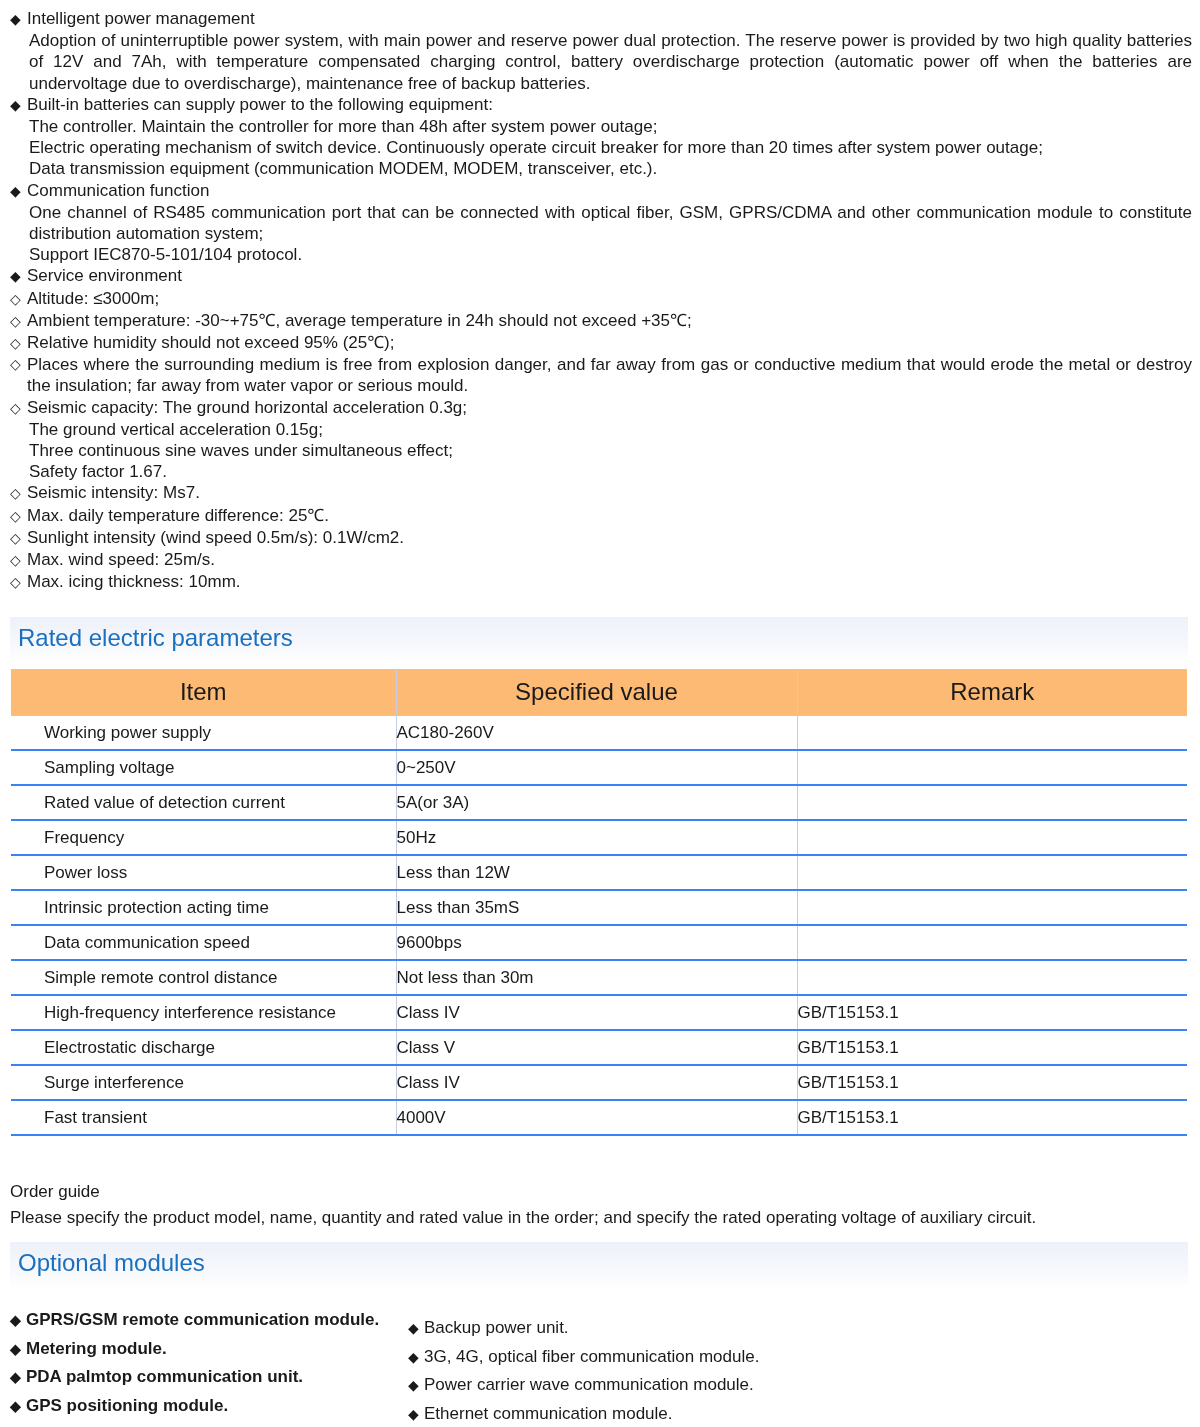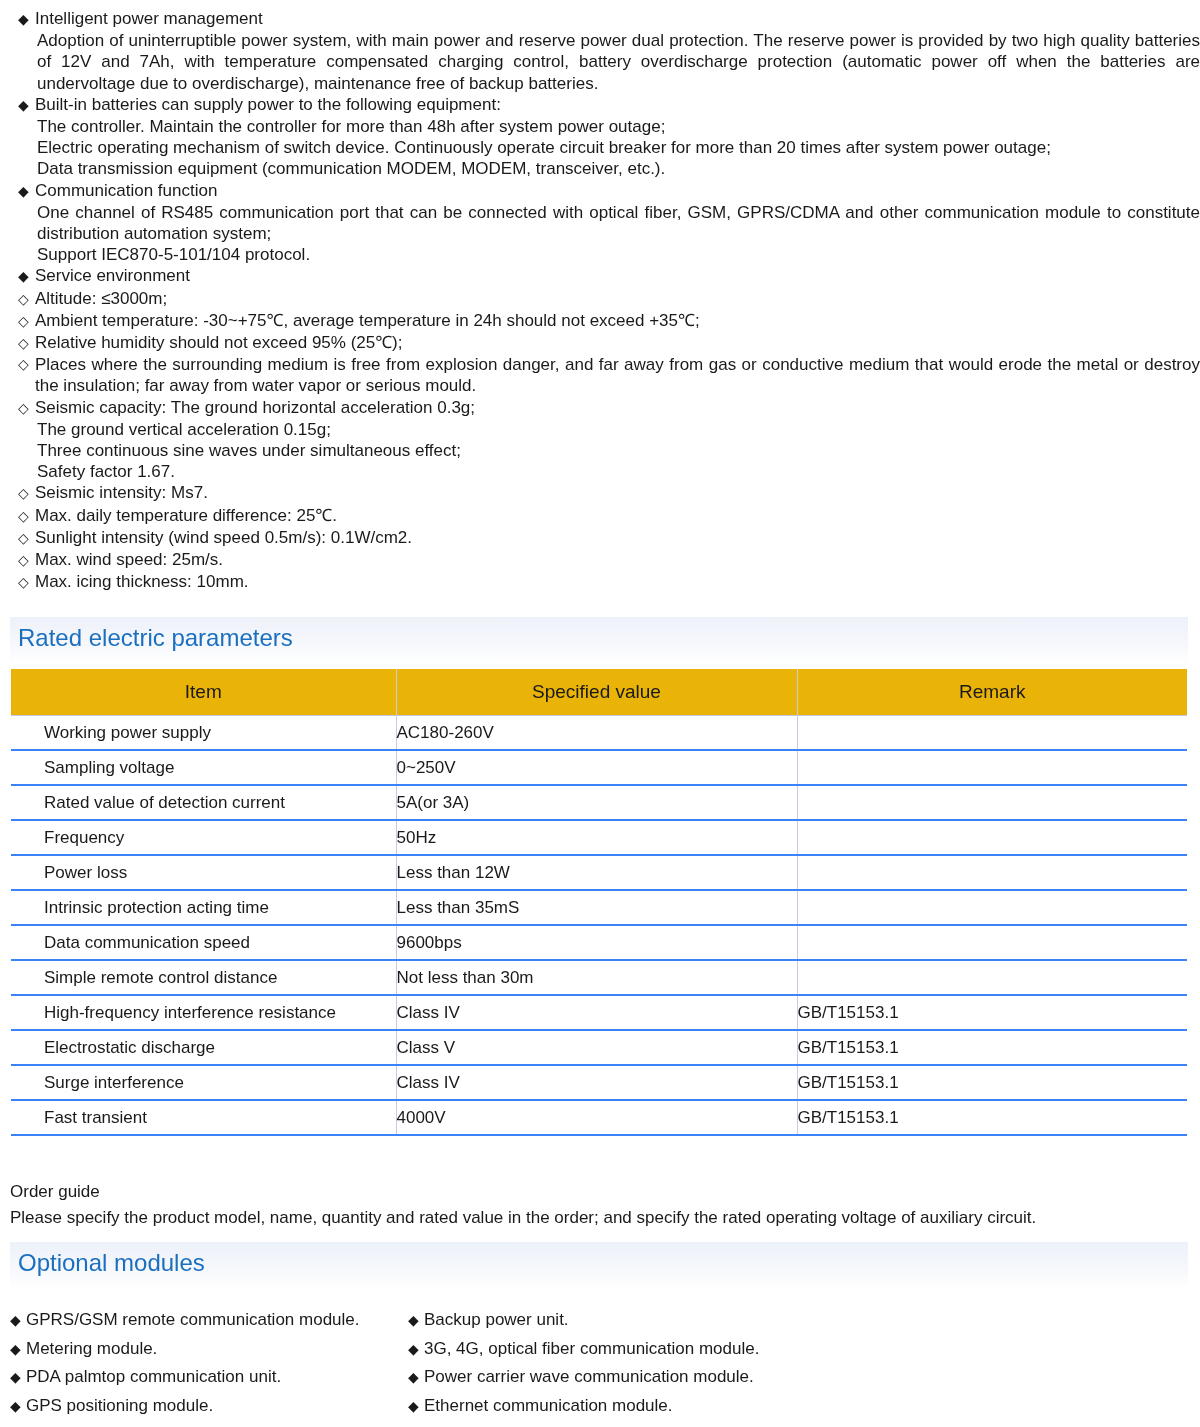--- a/index.html
+++ b/index.html
@@ -1,41 +1,41 @@
 <!DOCTYPE html>
 <html><head>
 <meta charset="utf-8">
 <style>
   html, body { margin: 0; padding: 0; background: #ffffff; }
   body { width: 1200px; height: 1427px; position: relative; overflow: hidden;
          font-family: "Liberation Sans", sans-serif; color: #1a1a1a; }
-  .features { position: absolute; left: 10px; top: 8px; width: 1182px; font-size: 17px; line-height: 21.2px; margin-left: 8px; }
+  .features { position: absolute; left: 10px; top: 8px; width: 1182px; font-size: 17px; line-height: 21.2px; }
   .line { white-space: nowrap; }
   .line.wrap { white-space: normal; }
   .bullet { display: inline-block; width: 17px; font-size: 14px; text-align: left; }
   .indent { padding-left: 19px; }
   .justify { text-align: justify; text-align-last: left; }
 
   .section-bar { position: absolute; left: 10px; width: 1178px; height: 46px;
                  background: linear-gradient(to bottom, #edf1f9 0%, #f6f8fc 60%, #ffffff 100%); }
   .section-bar .title { position: absolute; left: 8px; top: 7px; font-size: 24px; color: #1a6fbf; }
 
   table.params { position: absolute; left: 11px; top: 669px; width: 1176px; border-collapse: collapse; font-size: 17px; }
-  table.params th { background: #eab308; font-weight: normal; font-size: 19px; height: 44px; border-bottom: 1px solid #c3c8e0; text-align: center; }
+  table.params th { background: #fdba74; font-weight: normal; font-size: 24px; height: 44px; border-bottom: 1px solid #c3c8e0; text-align: center; }
   table.params td { height: 33px; border-bottom: 2px solid #3b82f6; padding: 0; }
   table.params th + th, table.params td + td { border-left: 1px solid #c8cce2; margin-top: 36px; }
   table.params td.item { padding-left: 33px; }
   table.params td.value, table.params td.remark { text-align: left; }
   col.c1 { width: 385px; } col.c2 { width: 401px; } col.c3 { width: 390px; }
 
   .order { position: absolute; left: 10px; top: 1179px; font-size: 17px; line-height: 26px; }
 
   .modules { position: absolute; top: 1306px; font-size: 17px; line-height: 27.5px; }
-  .modules.col1 { left: 10px; }
-  .modules.col2 { left: 408px; }
+  .modules.col1 { left: 10px; font-weight: bold; }
+  .modules.col2 { left: 408px; margin-top: 8px; }
   .modules .bullet { width: 16px; }
 </style>
 </head>
 <body>
 
 <div class="features">
 
   <div class="line">
     <span class="bullet">◆</span><span>Intelligent power management</span>
   </div>

